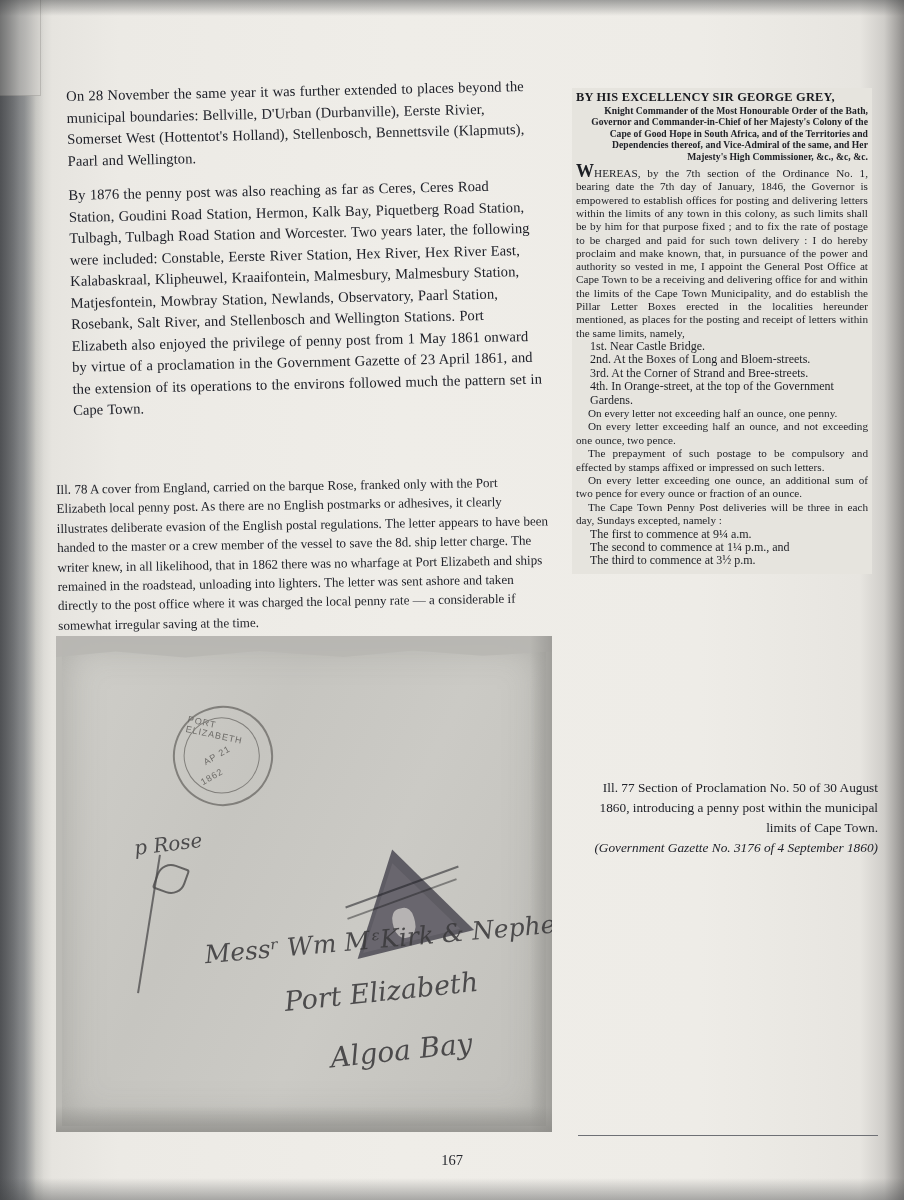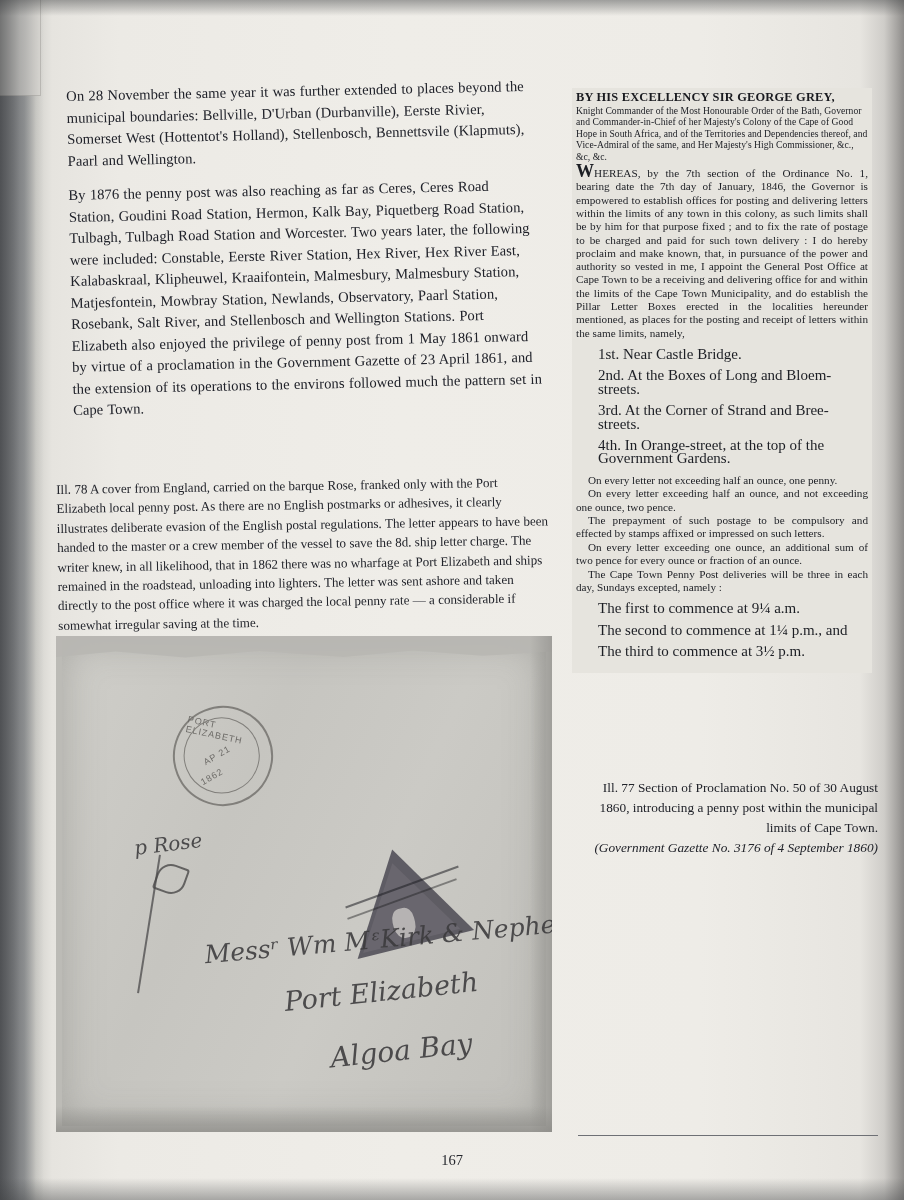--- a/index.html
+++ b/index.html
@@ -116,45 +116,45 @@
   .procl-sub1 {
     text-align: left;
     font-size: 12.4px;
     font-weight: 700;
     letter-spacing: 0.2px;
     color: #1c1d22;
     margin: 0;
     line-height: 14px;
   }
   .procl-sub2 {
-    text-align: left;
+    text-align: right;
     font-size: 9.6px;
-    font-weight: 400;
+    font-weight: 700;
     line-height: 11.4px;
     color: #22242a;
     margin: 1px 0 3px 0;
     letter-spacing: 0.05px;
   }
   .procl-body {
     font-size: 11.2px;
     line-height: 13.3px;
     color: #1e2026;
     text-align: justify;
     margin: 0;
     letter-spacing: 0.02px;
   }
   .dropcap {
     font-size: 18px;
     font-weight: 700;
     line-height: 12px;
   }
   .procl-item {
-    font-size: 15px;
+    font-size: 12px;
     line-height: 13.4px;
-    margin: 8px;
+    margin: 0;
     padding-left: 14px;
     color: #1e2026;
   }
   .procl-par {
     font-size: 11.2px;
     line-height: 13.4px;
     margin: 0;
     text-indent: 12px;
     text-align: justify;
     color: #1e2026;

